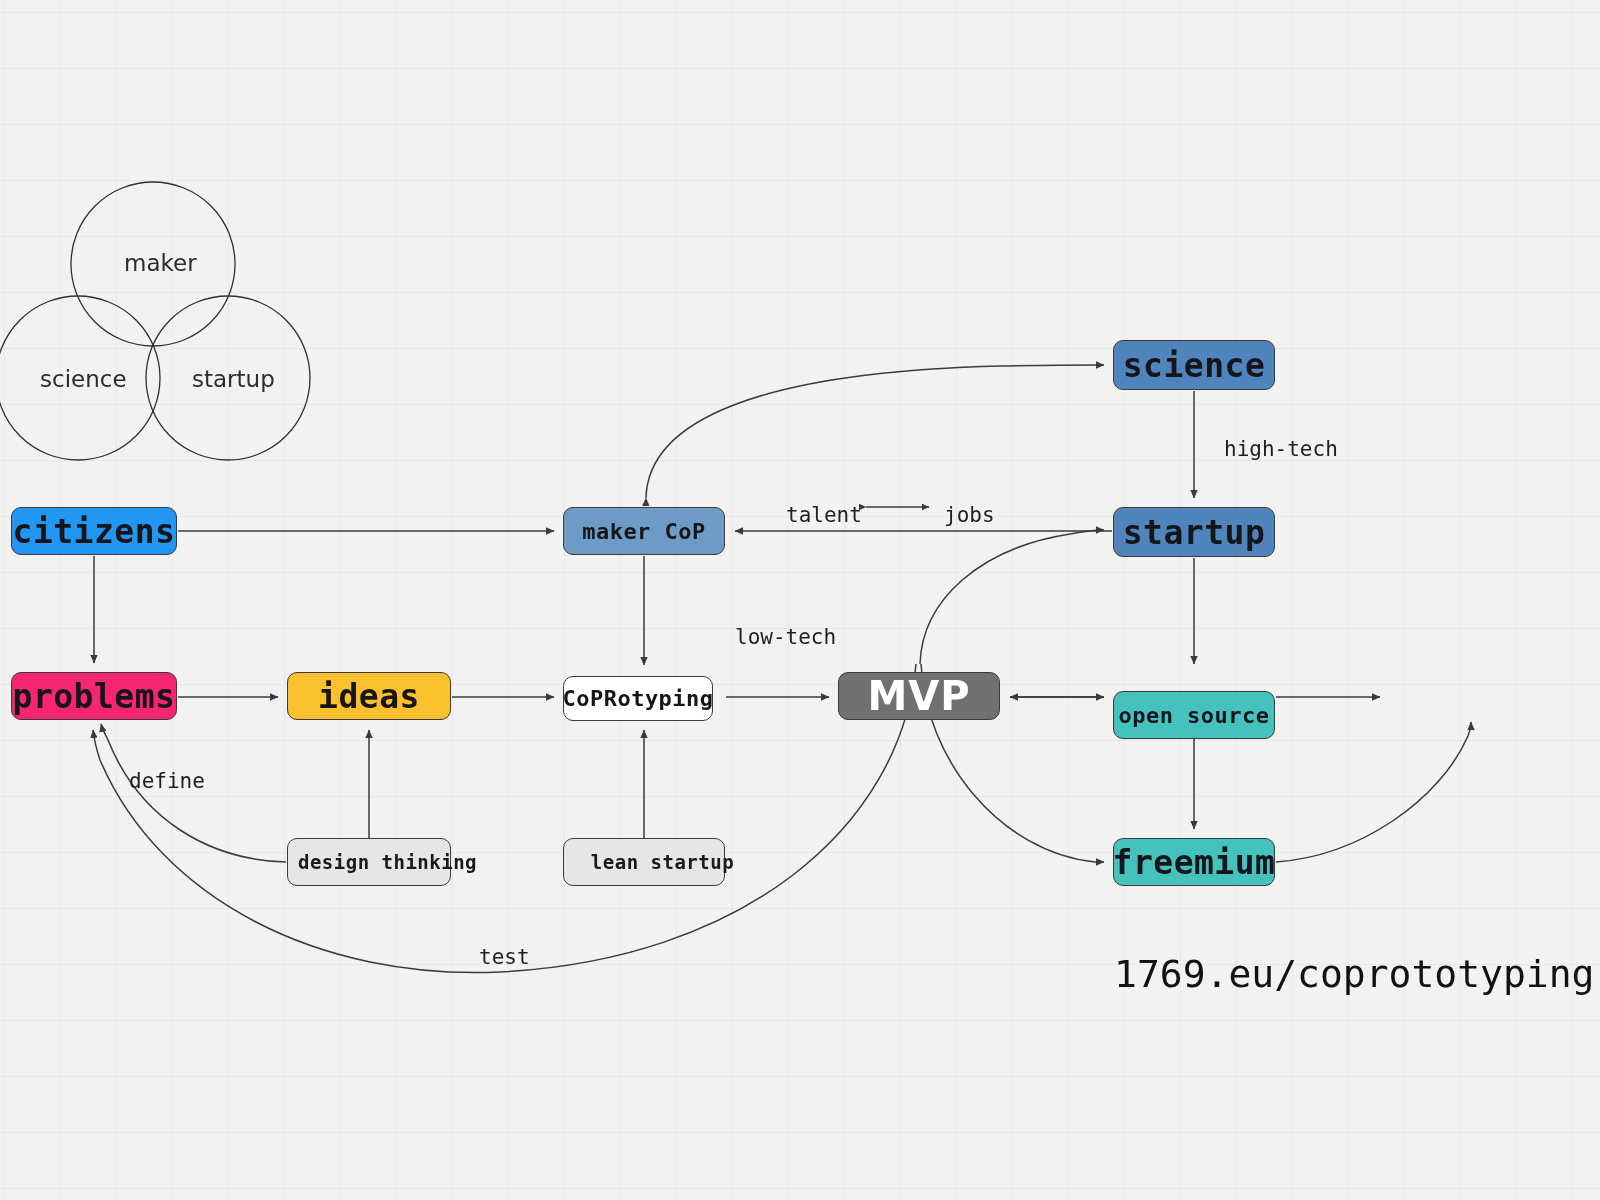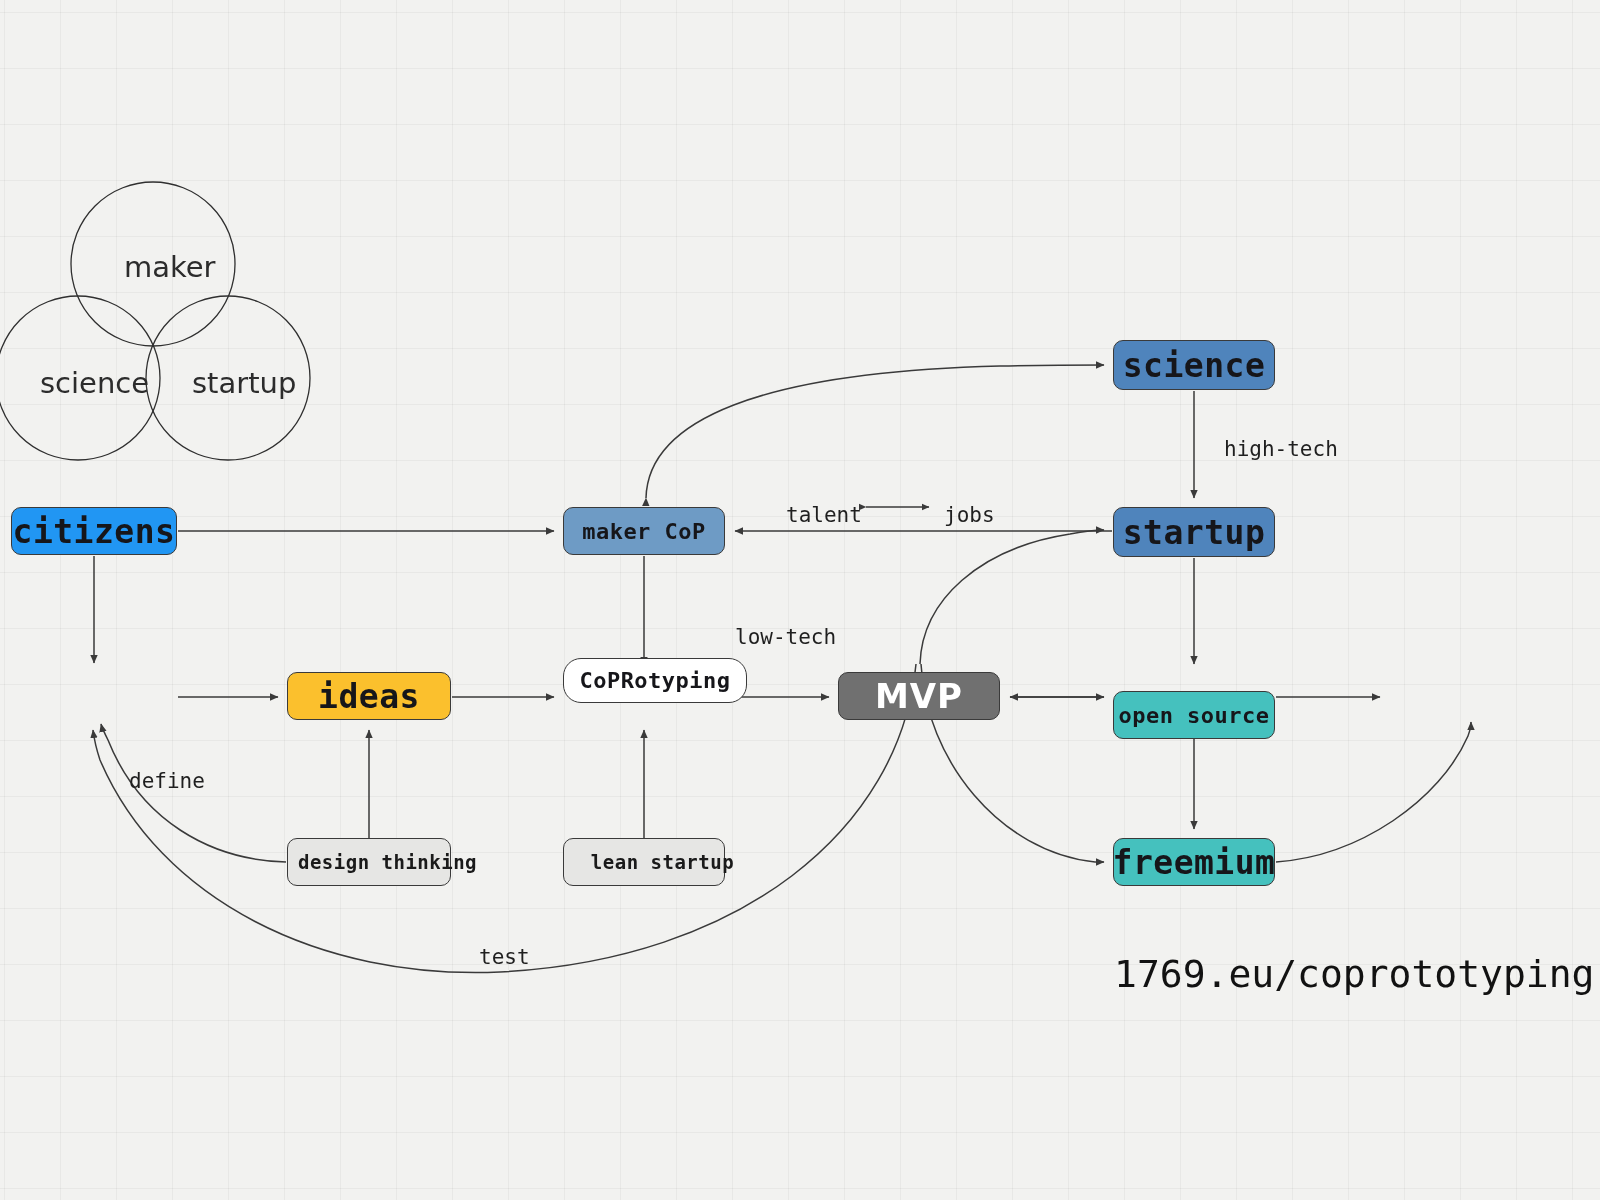--- a/index.html
+++ b/index.html
@@ -51,29 +51,29 @@
     color: #16161a;
   }
   .node.small {
     font-size: 19px;
     font-weight: bold;
     color: #1a1a1a;
     padding-left: 37px;
   }
   .node.mvp {
     font-family: "DejaVu Sans", "Liberation Sans", sans-serif;
-    font-size: 34px;
+    font-size: 40px;
     font-weight: bold;
     color: #ffffff;
     letter-spacing: 1px;
   }
   .venn-label {
     position: absolute;
     font-family: "DejaVu Sans", "Liberation Sans", sans-serif;
-    font-size: 29px;
+    font-size: 23px;
     color: #2c2c2c;
     white-space: nowrap;
   }
   .edge-label {
     position: absolute;
     font-family: "DejaVu Sans Mono", "Liberation Mono", monospace;
     font-size: 21px;
     color: #1f1f1f;
     white-space: nowrap;
   }
@@ -154,22 +154,23 @@
     <g stroke="#3a3a3a" stroke-width="1.4" fill="none">
       <path d="M866,507 L929,507" marker-end="url(#ahs)" marker-start="url(#ahs)"></path>
     </g>
   </svg>
 
   <div class="venn-label" style="left:124px; top:250px;">maker</div>
   <div class="venn-label" style="left:40px;  top:366px;">science</div>
   <div class="venn-label" style="left:192px; top:366px;">startup</div>
 
   <div class="node big" style="left:11px;   top:507px; width:166px; height:48px; background:#2196f3;">citizens</div>
+  <div class="node big" style="left:11px;   top:672px; width:166px; height:48px; background:#f5266f;">problems</div>
   <div class="node big" style="left:287px;  top:672px; width:164px; height:48px; background:#fbc02d;">ideas</div>
-  <div class="node mid" style="left:563px;  top:658px; width:184px; height:45px; background:#ffffff;border-radius:18px;">CoPRotyping</div>
+  <div class="node mid" style="left:563px;  top:676px; width:150px; height:45px; background:#ffffff;">CoPRotyping</div>
   <div class="node mid" style="left:563px;  top:507px; width:162px; height:48px; background:#6e9bc5;">maker CoP</div>
   <div class="node mvp" style="left:838px;  top:672px; width:162px; height:48px; background:#707070;">MVP</div>
   <div class="node big" style="left:1113px; top:340px; width:162px; height:50px; background:#4f84bc;">science</div>
   <div class="node big" style="left:1113px; top:507px; width:162px; height:50px; background:#4f84bc;">startup</div>
   <div class="node mid" style="left:1113px; top:691px; width:162px; height:48px; background:#45c1be;">open source</div>
   <div class="node big" style="left:1113px; top:838px; width:162px; height:48px; background:#45c1be;">freemium</div>
   <div class="node small" style="left:287px; top:838px; width:164px; height:48px; background:#e6e6e4;">design thinking</div>
   <div class="node small" style="left:563px; top:838px; width:162px; height:48px; background:#e6e6e4;">lean startup</div>
 
   <div class="edge-label" style="left:1224px; top:437px;">high-tech</div>

